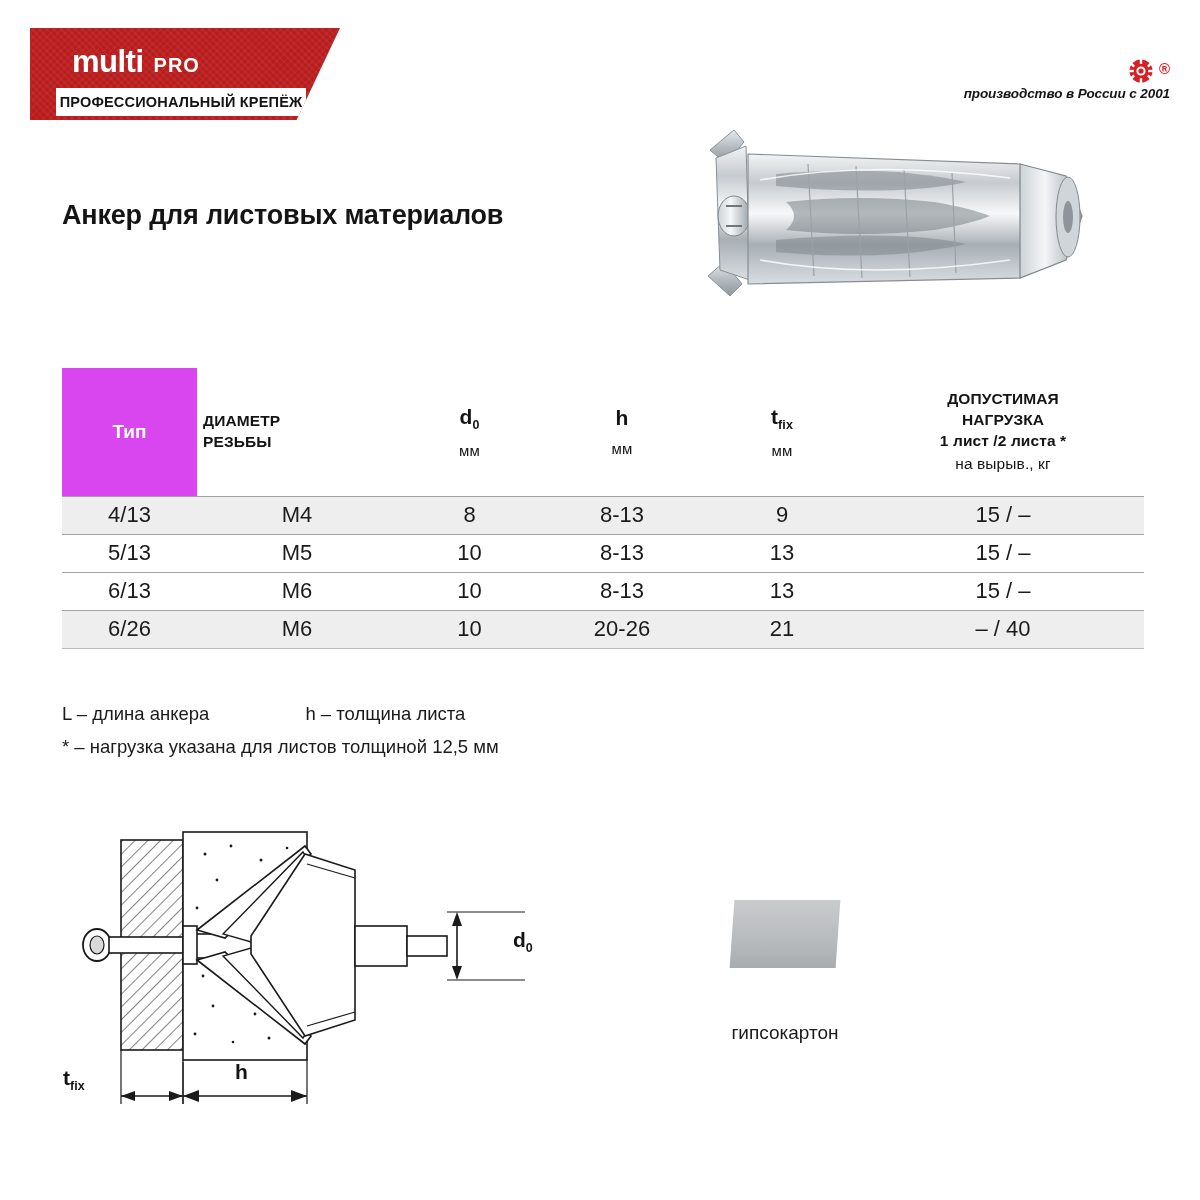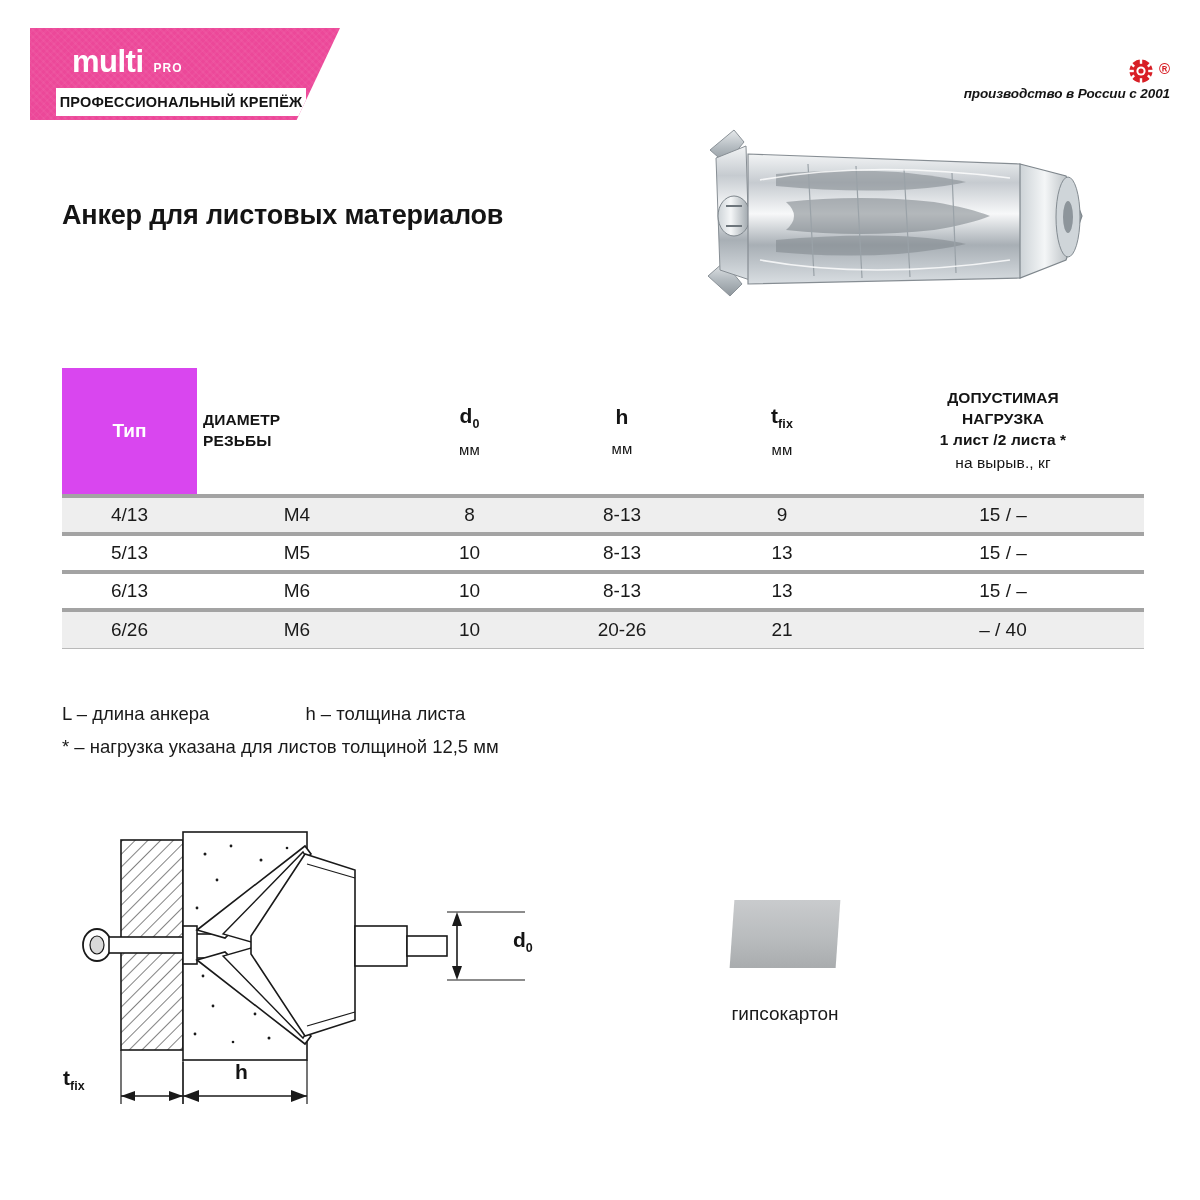--- a/index.html
+++ b/index.html
@@ -17,21 +17,21 @@
   
   .header {
     position: absolute;
     top: 28px; left: 30px;
     width: 1140px; height: 92px;
   }
   .brand-badge {
     position: absolute;
     top: 0; left: 0;
     width: 310px; height: 92px;
-    background: #ec4899;
+    background: #b91c1c;
     clip-path: polygon(0 0, 100% 0, 86% 100%, 0 100%);
     overflow: hidden;
   }
   .brand-badge .carbon {
     position: absolute; inset: 0;
     background-image:
       repeating-linear-gradient(45deg, rgba(255,255,255,0.045) 0 2px, rgba(0,0,0,0) 2px 5px),
       repeating-linear-gradient(-45deg, rgba(255,255,255,0.035) 0 2px, rgba(0,0,0,0) 2px 5px);
   }
   .brand-top {
@@ -41,21 +41,21 @@
     display: flex;
     align-items: baseline;
     gap: 10px;
   }
   .brand-multi {
     font-size: 31px;
     font-weight: bold;
     letter-spacing: -0.5px;
   }
   .brand-pro {
-    font-size: 12px;
+    font-size: 20px;
     font-weight: bold;
     letter-spacing: 1px;
   }
   .brand-sub-wrap {
     position: absolute;
     left: 26px; top: 60px;
     width: 250px; height: 28px;
     background: #ffffff;
     display: flex;
     align-items: center;
@@ -172,24 +172,24 @@
     font-weight: normal;
     margin-top: 7px;
   }
   .col-diam { width: 200px; text-align: left !important; padding-left: 6px !important; }
   .col-d0 { width: 145px; }
   .col-h { width: 160px; }
   .col-tfix { width: 160px; }
   .col-load { width: 282px; }
 
   table.spec tbody td {
-    font-size: 19px;
+    font-size: 22px;
     height: 38px;
     color: #1a1a1a;
-    border-top: 4px solid #a3a3a3;
+    border-top: 1px solid #a3a3a3;
   }
   table.spec tbody tr:last-child td { border-bottom: 1px solid #b9b9b9; }
   table.spec tbody tr.alt td { background: #eeeeee; }
   .cell-diam { }
 
   
   .legend {
     position: absolute;
     top: 698px; left: 62px;
     font-size: 18.5px;
@@ -220,21 +220,21 @@
     width: 250px;
   }
   .gypsum-chip {
     width: 106px; height: 68px;
     margin: 0 auto;
     background: linear-gradient(180deg, #c9cbcd 0%, #b9bcbe 55%, #a9acae 100%);
     transform: skewX(-4deg);
   }
   .gypsum-label {
     text-align: center;
-    margin-top: 35px;
+    margin-top: 54px;
     font-size: 19px;
     color: #1a1a1a;
   }
 </style>
 </head>
 <body>
 
 <div class="header">
 
   <div class="brand-badge">

